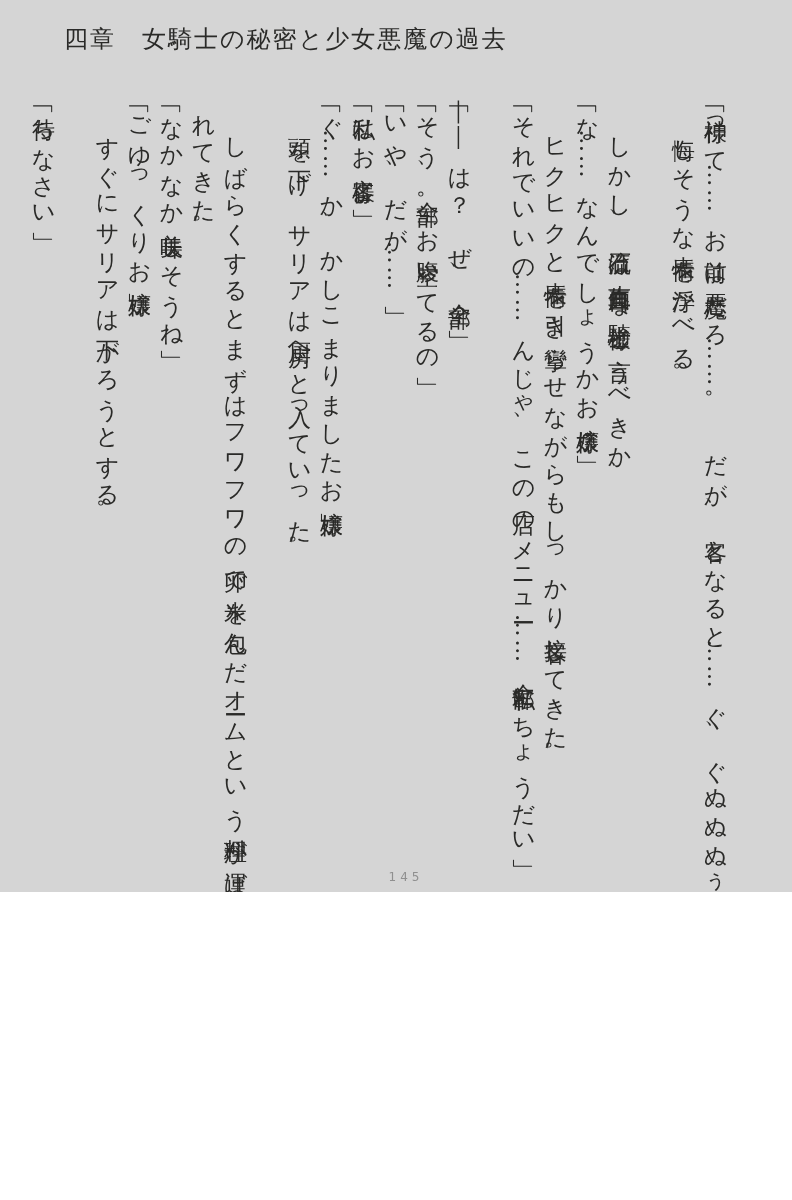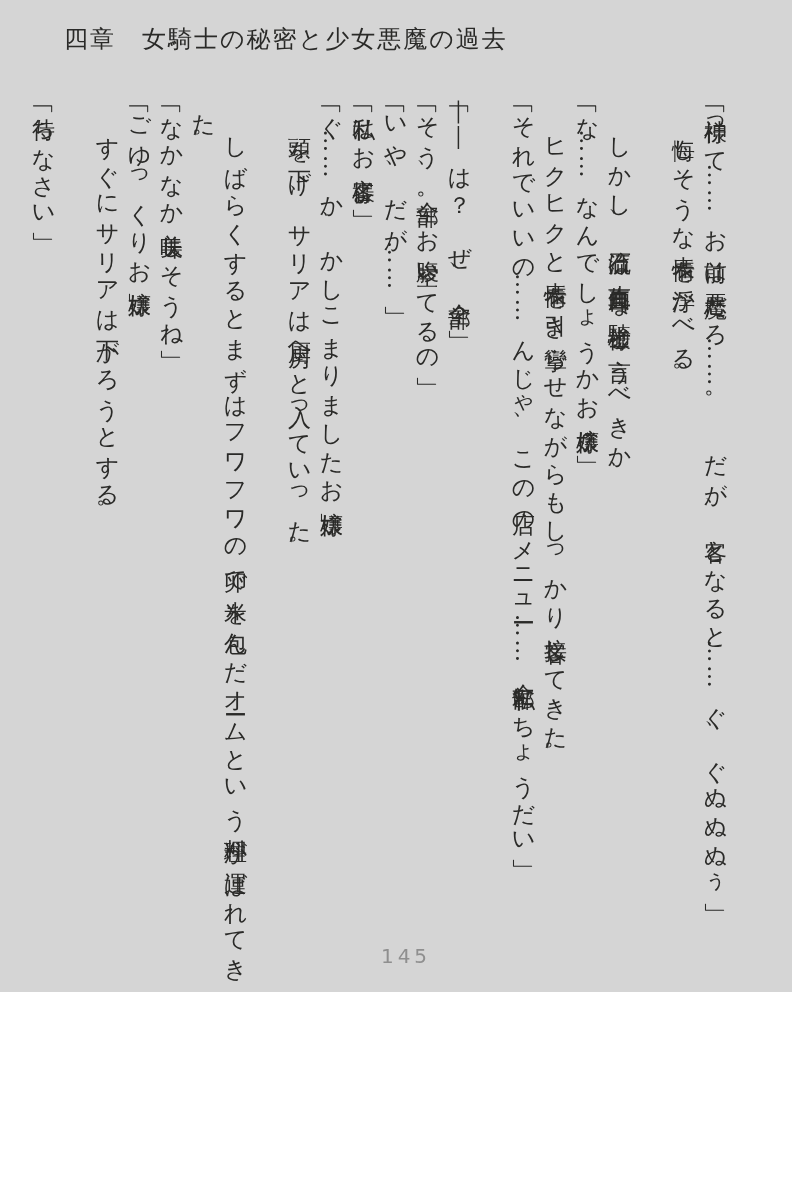--- a/index.html
+++ b/index.html
@@ -2,21 +2,21 @@
 <html lang="ja"><head>
 <meta charset="utf-8">
 <style>
   html, body {
     margin: 0;
     padding: 0;
   }
   .page {
     position: relative;
     width: 792px;
-    height: 992px;
+    height: 892px;
     background: #d5d5d5;
     overflow: hidden;
     font-family: "DejaVu Serif", "Liberation Serif", serif;
     color: #2a2a28;
   }
   
   .chapter-header {
     position: absolute;
     top: 24px;
     left: 64px;
@@ -48,22 +48,22 @@
     text-indent: 1em;        
   }
   .text-body p.line.blank {
     width: 32px;             
   }
   
   .page-number {
     position: absolute;
     left: 406px;
     transform: translateX(-50%);
-    bottom: 24px;
-    font-size: 20px;
+    bottom: 8px;
+    font-size: 12px;
     letter-spacing: 4px;
     color: #8f8f8f;
     font-family: "DejaVu Sans", "Liberation Sans", sans-serif;
   }
 </style>
 </head>
 <body>
 
 <div class="page">
 

